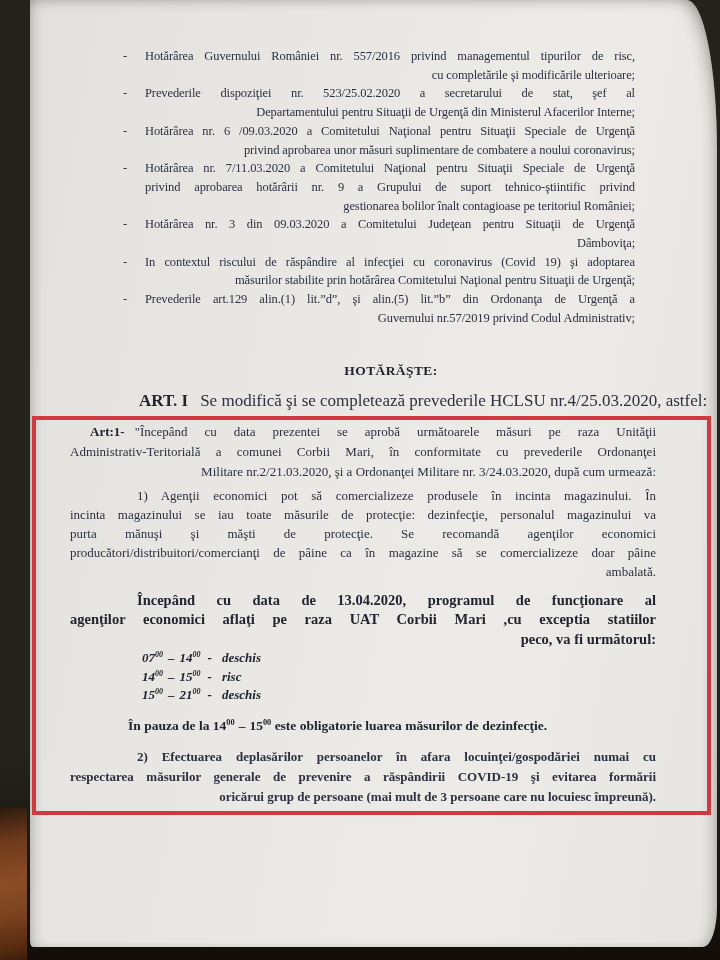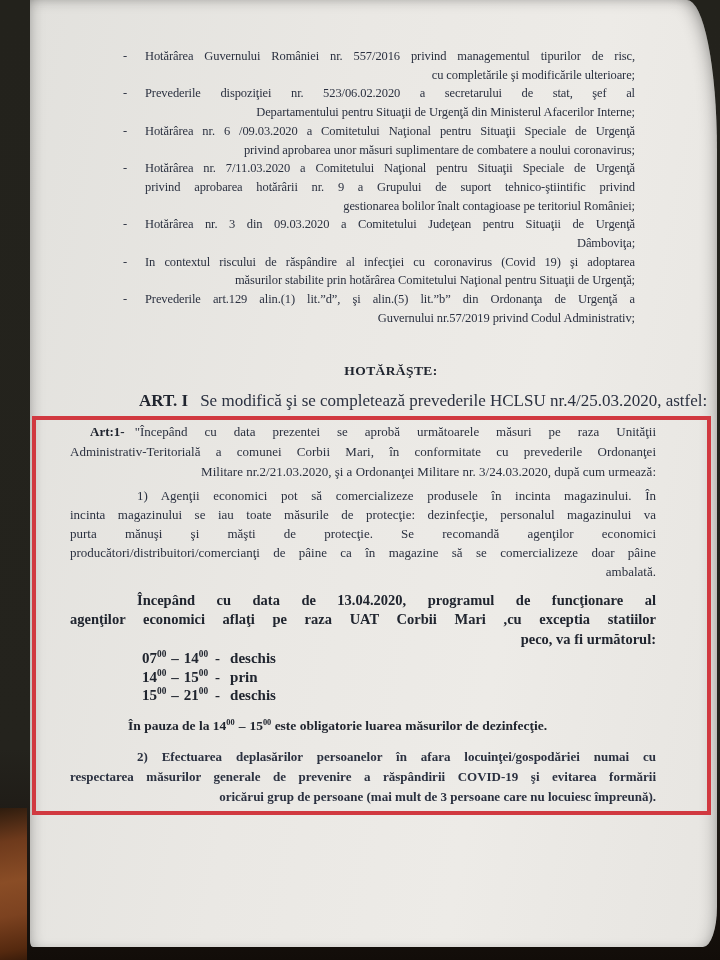--- a/index.html
+++ b/index.html
@@ -32,21 +32,21 @@
   .artline .lead{padding-right:12px;}
   
   .redbox{margin:6px 6px 0 2px;border:4px solid #d13940;padding:2px 51px 4px 34px;font-size:13px;}
   .art1{line-height:20px;}
   .art1 .ind0{text-indent:20px;}
   .art1 .lead{padding-right:10px;}
   .p1{margin-top:4px;line-height:19px;}
   .p2{margin-top:12px;line-height:20px;font-weight:bold;}
   .ind{text-indent:67px;}
   .program{margin-top:10px;font-weight:700;color:#20252f;font-size:14.5px;line-height:19.5px;}
-  .sched{font-weight:700;color:#20252f;font-size:15px;line-height:18.5px;margin-left:72px;}
+  .sched{font-weight:700;color:#20252f;font-size:13px;line-height:18.5px;margin-left:72px;font-style:italic;}
   .sched .sep{padding:0 5px;}
   .sched .sdash{padding:0 10px 0 7px;}
   .pause{font-weight:700;color:#20252f;font-size:13.5px;line-height:19px;margin-left:58px;margin-top:11px;}
   .pause .sep{padding:0 4px;}
 </style>
 </head>
 <body>
 
 <div class="scene">
   <div class="wood"></div>
@@ -54,21 +54,21 @@
   <div class="paper">
 
     <div class="bullets">
       <div class="bullet">
         <span class="dash">-</span>
         <div class="ln j">Hotărârea Guvernului României nr. 557/2016 privind managementul tipurilor de risc,</div>
         <div class="ln">cu completările şi modificările ulterioare;</div>
       </div>
       <div class="bullet">
         <span class="dash">-</span>
-        <div class="ln j">Prevederile dispoziţiei nr. 523/06.02.2020 a secretarului de stat, şef al</div>
+        <div class="ln j">Prevederile dispoziţiei nr. 523/25.02.2020 a secretarului de stat, şef al</div>
         <div class="ln">Departamentului pentru Situaţii de Urgenţă din Ministerul Afacerilor Interne;</div>
       </div>
       <div class="bullet">
         <span class="dash">-</span>
         <div class="ln j">Hotărârea nr. 6 /09.03.2020 a Comitetului Naţional pentru Situaţii Speciale de Urgenţă</div>
         <div class="ln">privind aprobarea unor măsuri suplimentare de combatere a noului coronavirus;</div>
       </div>
       <div class="bullet">
         <span class="dash">-</span>
         <div class="ln j">Hotărârea nr. 7/11.03.2020 a Comitetului Naţional pentru Situaţii Speciale de Urgenţă</div>
@@ -120,21 +120,21 @@
       <div class="program">
         <div class="ln j ind">Începând cu data de 13.04.2020, programul de funcţionare al</div>
         <div class="ln j">agenţilor economici aflaţi pe raza UAT Corbii Mari ,cu exceptia statiilor</div>
         <div class="ln">peco, va fi următorul:</div>
       </div>
 
       <div class="sched">
         <span>07</span><sup>00</sup><span class="sep">–</span><span>14</span><sup>00</sup><span class="sdash">-</span><span>deschis</span>
       </div>
       <div class="sched">
-        <span>14</span><sup>00</sup><span class="sep">–</span><span>15</span><sup>00</sup><span class="sdash">-</span><span>prin</span>
+        <span>14</span><sup>00</sup><span class="sep">–</span><span>15</span><sup>00</sup><span class="sdash">-</span><span>risc</span>
       </div>
       <div class="sched">
         <span>15</span><sup>00</sup><span class="sep">–</span><span>21</span><sup>00</sup><span class="sdash">-</span><span>deschis</span>
       </div>
 
       <div class="pause">
         <span>În pauza de la</span>
         <span>14</span><sup>00</sup><span class="sep">–</span><span>15</span><sup>00</sup>
         <span>este obligatorie luarea măsurilor de dezinfecţie.</span>
       </div>

